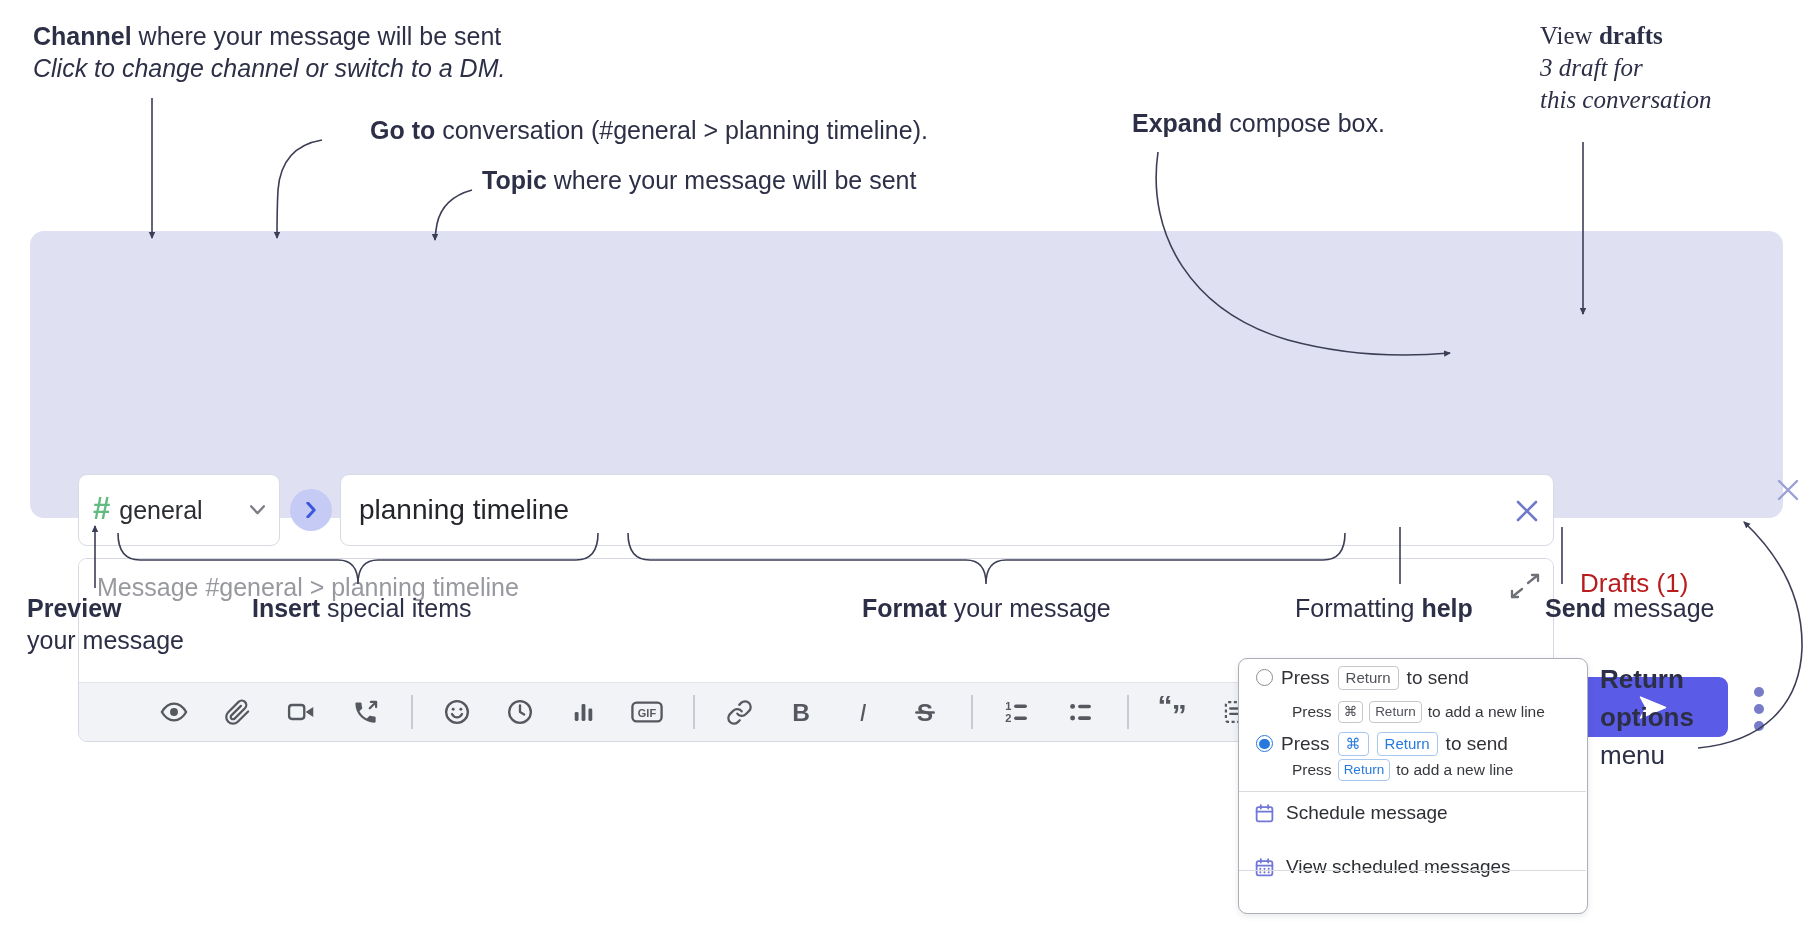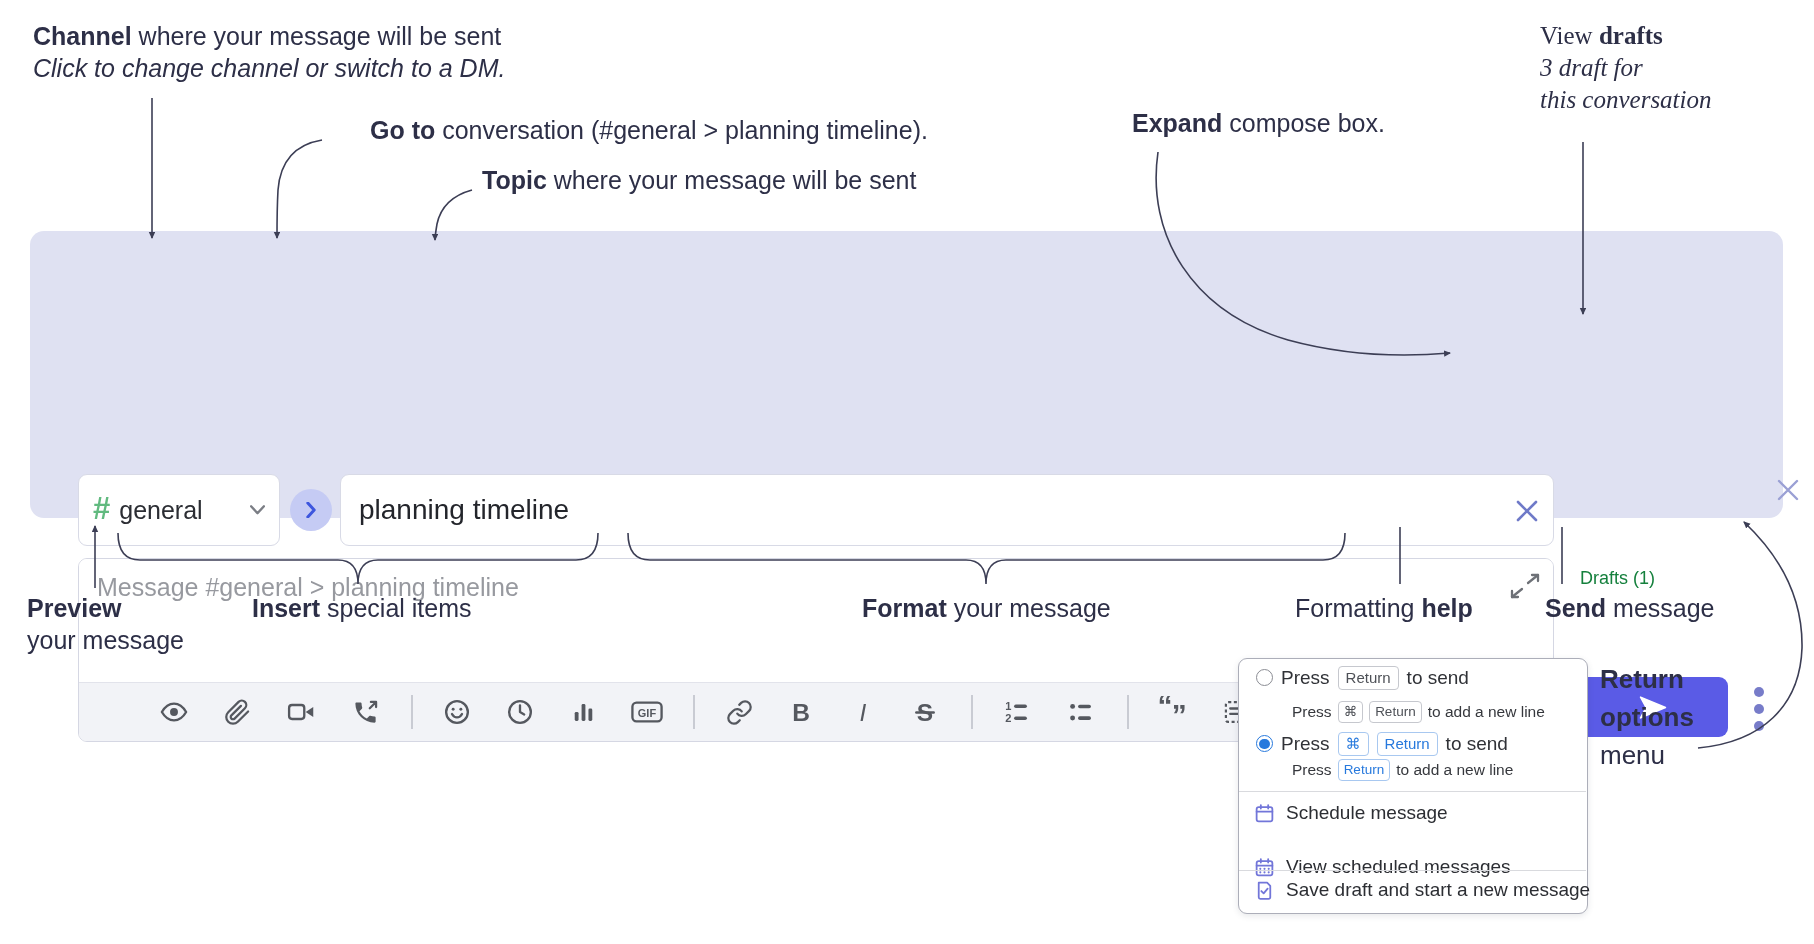--- a/index.html
+++ b/index.html
@@ -20,21 +20,21 @@
   #msgContainer{left:48px;top:327px;width:1476px;height:184px;border:1px solid #d5d7e3;border-radius:9px;overflow:hidden;}
   #msgArea{position:absolute;left:0;top:0;right:0;height:125px;background:#fff;}
   #placeholder{position:absolute;left:18px;top:14px;font-size:25px;color:#97999f;}
   #expandIcon{position:absolute;right:12px;top:12px;cursor:pointer;}
   #toolbar{position:absolute;left:0;bottom:0;right:0;height:58px;background:#f2f3f7;border-top:1px solid #e2e3eb;}
   .tbtn{position:absolute;top:9px;width:40px;height:40px;display:flex;align-items:center;justify-content:center;cursor:pointer;}
   .tsep{position:absolute;top:12px;width:1.5px;height:34px;background:#c9cbd3;}
   .ticon{stroke:#55585f;fill:none;stroke-width:2;stroke-linecap:round;stroke-linejoin:round;}
   .tfill{fill:#55585f;stroke:none;}
   .ttext{fill:#55585f;stroke:none;font-family:"Liberation Sans",sans-serif;}
-  #draftsLink{position:absolute;left:1550px;top:337px;font-size:18px;color:#15803d;cursor:pointer;}
+  #draftsLink{position:absolute;left:1550px;top:337px;font-size:26px;color:#b91c1c;cursor:pointer;}
   #sendBtn{position:absolute;left:1548px;top:446px;width:150px;height:60px;border-radius:9px;background:#5a5be6;display:flex;align-items:center;justify-content:center;cursor:pointer;}
   #composeDots{position:absolute;left:1717px;top:450px;width:24px;height:56px;cursor:pointer;}
   #composeClose{position:absolute;left:1745px;top:246px;width:26px;height:26px;cursor:pointer;}
   #topicClear{position:absolute;left:1484px;top:267px;width:26px;height:26px;cursor:pointer;}
   
   #popup{position:absolute;left:1238px;top:658px;width:350px;height:256px;background:#fff;border:1.5px solid #acaeb9;border-radius:9px;box-sizing:border-box;box-shadow:0 2px 6px rgba(60,62,85,.12);}
   .prow{position:absolute;display:flex;align-items:center;gap:8px;font-size:19px;color:#303237;white-space:nowrap;}
   .psub{position:absolute;display:flex;align-items:center;gap:6px;font-size:15.5px;color:#36383d;white-space:nowrap;}
   kbd{font-family:"Liberation Sans",sans-serif;border:1px solid #c6c8ce;border-radius:4px;padding:0 7px;font-size:15px;line-height:1.45;color:#4e5157;background:#fff;}
   kbd.small{font-size:13.5px;padding:0 5px;}
@@ -360,27 +360,20 @@
         <circle cx="6" cy="14.6" r="1"></circle>
           <circle cx="10" cy="14.6" r="1"></circle>
           <circle cx="14" cy="14.6" r="1"></circle>
       </g>
     </svg>
     <span>View scheduled messages</span>
   </div>
 
   <div class="pdiv" style="top:870px;"></div>
 
-  <div class="mitem" style="left:1254px;top:879px;">
-    <svg width="21" height="21" viewBox="0 0 20 20">
-      <path class="micon" d="M4.5 2.5 h8 l3 3 v11 a1.5 1.5 0 0 1 -1.5 1.5 h-8 a1.5 1.5 0 0 1 -1.5 -1.5 Z"></path>
-      <polyline class="micon" points="7,10.5 9.2,12.7 13,8.2"></polyline>
-    </svg>
-    <span>Save draft and start a new message</span>
-  </div>
 
   <svg id="overlay" width="1814" height="944" viewBox="0 0 1814 944">
     <defs>
       <marker id="ah" markerWidth="9" markerHeight="8" refX="6" refY="3.2" orient="auto" markerUnits="userSpaceOnUse">
         <path d="M0,0 L7,3.2 L0,6.4 Z" fill="#3c3e55"></path>
       </marker>
     </defs>
     <path class="conn" d="M152,98 L152,238" marker-end="url(#ah)"></path>
     <path class="conn" d="M322,140 C292,145 280,164 278,190 C277,208 277,222 277,238" marker-end="url(#ah)"></path>
     <path class="conn" d="M472,190 C450,196 440,210 437,224 C436,230 435,236 435,240" marker-end="url(#ah)"></path>

